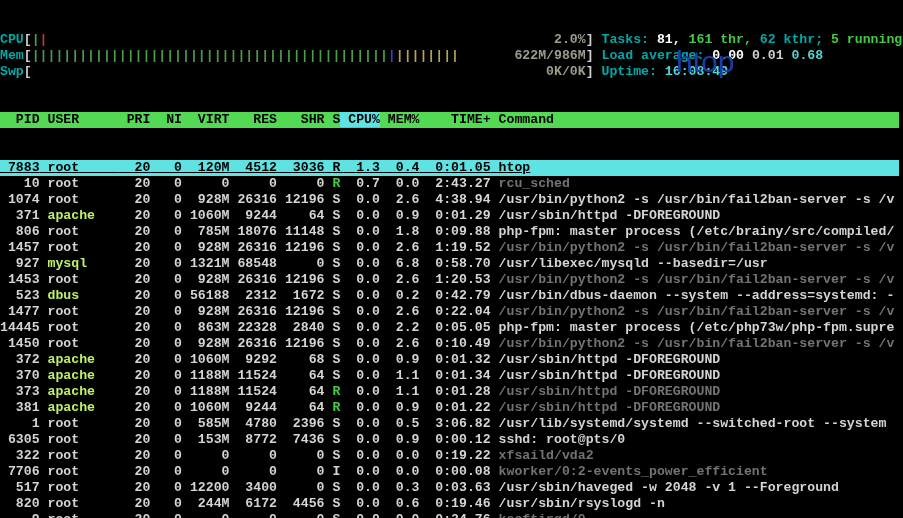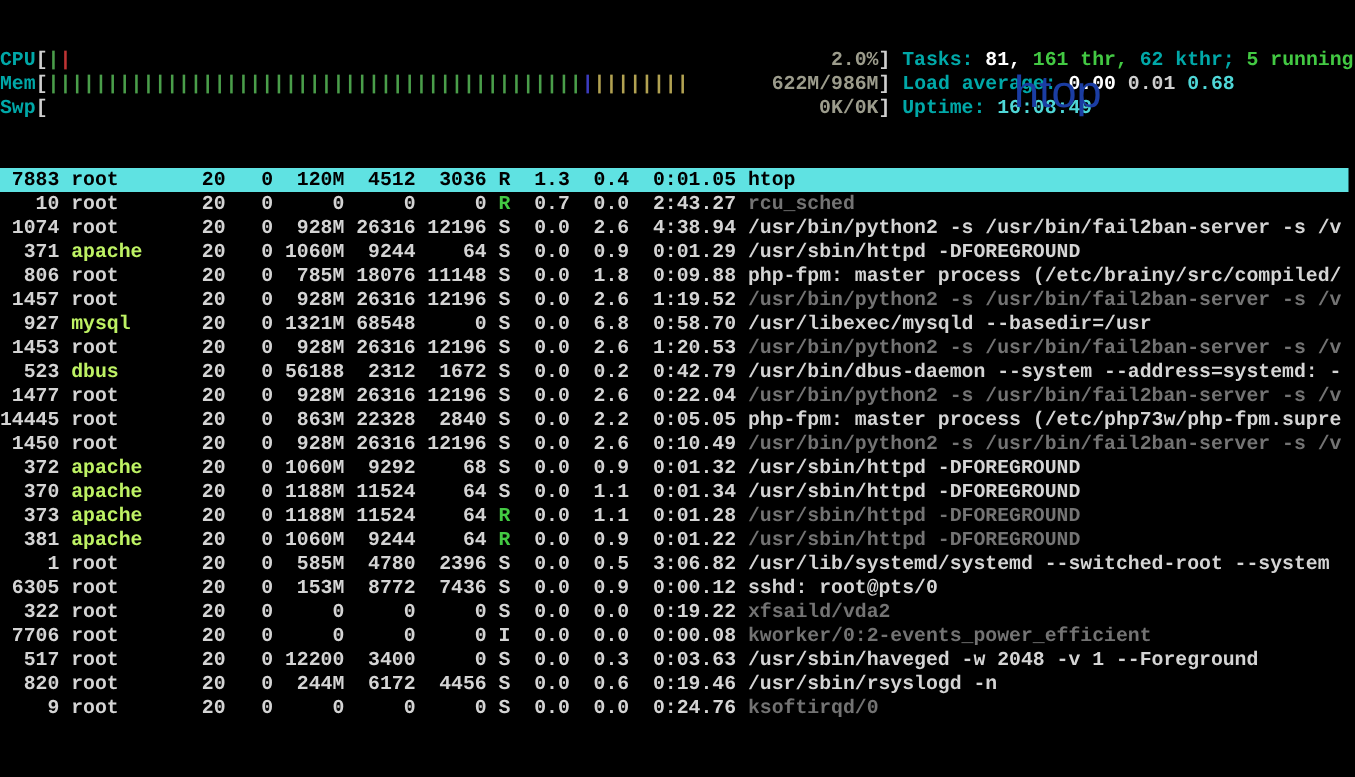--- a/index.html
+++ b/index.html
@@ -23,27 +23,28 @@
   .t-green{color:#4a9e4a;}
   .t-red{color:#bf3434;}
   .t-blue{color:#3c3cc0;}
   .t-yellow{color:#b2a252;}
   
   .hdr{background:#53d953;color:#000;width:899px;overflow:hidden;}
   .hdr .sort{background:#5fe2e2;}
   
   .row{width:899px;overflow:hidden;}
   .sel{background:#5fe2e2;}
-  .sel span{color:#000 !important;}
+  .sel span{color:#000 !important;text-decoration:underline;}
   .watermark{
     position:absolute;left:676px;top:46px;z-index:5;
     font-family:"Liberation Sans",sans-serif;font-size:30px;font-weight:normal;
     color:#1b3da3;line-height:32px;white-space:nowrap;
   }
 </style>
 </head>
 <body>
 
 <div class="term">
   <div id="meters"><div class="line"><span class="c-cyan">CPU</span><span class="c-brk">[</span><span class="t-green">|</span><span class="t-red">|</span><span>                                                                </span><span class="c-meter">2.0%</span><span class="c-brk">]</span><span> </span><span><span class="c-cyan">Tasks:</span><span class="c-white"> 81,</span><span class="c-bgreen"> 161 thr,</span><span class="c-cyan"> 62 kthr;</span><span class="c-bgreen"> 5 running</span></span></div><div class="line"><span class="c-cyan">Mem</span><span class="c-brk">[</span><span class="t-green">|||||||||||||||||||||||||||||||||||||||||||||</span><span class="t-blue">|</span><span class="t-yellow">||||||||</span><span>       </span><span class="c-meter">622M/986M</span><span class="c-brk">]</span><span> </span><span><span class="c-cyan">Load average:</span><span class="c-white"> 0.00</span><span class="c-dim"> 0.01</span><span class="c-bcyan"> 0.68</span></span></div><div class="line"><span class="c-cyan">Swp</span><span class="c-brk">[</span><span>                                                                 </span><span class="c-meter">0K/0K</span><span class="c-brk">]</span><span> </span><span><span class="c-cyan">Uptime:</span><span class="c-bcyan"> 16:08:49</span></span></div></div>
+  <div id="table-header" class="line hdr"><span>  PID</span><span> USER     </span><span> PRI</span><span>  NI</span><span>  VIRT</span><span>   RES</span><span>   SHR</span><span> S</span><span class="sort"> CPU%</span><span> MEM%</span><span>    TIME+</span><span> Command</span></div>
   <div id="rows"><div class="line row sel"><span> 7883</span><span> root     </span><span>  20</span><span>   0</span><span>  120M</span><span>  4512</span><span>  3036</span><span> R</span><span>  1.3</span><span>  0.4</span><span>  0:01.05</span><span> htop</span></div><div class="line row"><span>   10</span><span> root     </span><span>  20</span><span>   0</span><span>     0</span><span>     0</span><span>     0</span><span class="c-bgreen"> R</span><span>  0.7</span><span>  0.0</span><span>  2:43.27</span><span class="c-green"> rcu_sched</span></div><div class="line row"><span> 1074</span><span> root     </span><span>  20</span><span>   0</span><span>  928M</span><span> 26316</span><span> 12196</span><span> S</span><span>  0.0</span><span>  2.6</span><span>  4:38.94</span><span> /usr/bin/python2 -s /usr/bin/fail2ban-server -s /v</span></div><div class="line row"><span>  371</span><span class="c-gray"> apache   </span><span>  20</span><span>   0</span><span> 1060M</span><span>  9244</span><span>    64</span><span> S</span><span>  0.0</span><span>  0.9</span><span>  0:01.29</span><span> /usr/sbin/httpd -DFOREGROUND</span></div><div class="line row"><span>  806</span><span> root     </span><span>  20</span><span>   0</span><span>  785M</span><span> 18076</span><span> 11148</span><span> S</span><span>  0.0</span><span>  1.8</span><span>  0:09.88</span><span> php-fpm: master process (/etc/brainy/src/compiled/</span></div><div class="line row"><span> 1457</span><span> root     </span><span>  20</span><span>   0</span><span>  928M</span><span> 26316</span><span> 12196</span><span> S</span><span>  0.0</span><span>  2.6</span><span>  1:19.52</span><span class="c-green"> /usr/bin/python2 -s /usr/bin/fail2ban-server -s /v</span></div><div class="line row"><span>  927</span><span class="c-gray"> mysql    </span><span>  20</span><span>   0</span><span> 1321M</span><span> 68548</span><span>     0</span><span> S</span><span>  0.0</span><span>  6.8</span><span>  0:58.70</span><span> /usr/libexec/mysqld --basedir=/usr</span></div><div class="line row"><span> 1453</span><span> root     </span><span>  20</span><span>   0</span><span>  928M</span><span> 26316</span><span> 12196</span><span> S</span><span>  0.0</span><span>  2.6</span><span>  1:20.53</span><span class="c-green"> /usr/bin/python2 -s /usr/bin/fail2ban-server -s /v</span></div><div class="line row"><span>  523</span><span class="c-gray"> dbus     </span><span>  20</span><span>   0</span><span> 56188</span><span>  2312</span><span>  1672</span><span> S</span><span>  0.0</span><span>  0.2</span><span>  0:42.79</span><span> /usr/bin/dbus-daemon --system --address=systemd: -</span></div><div class="line row"><span> 1477</span><span> root     </span><span>  20</span><span>   0</span><span>  928M</span><span> 26316</span><span> 12196</span><span> S</span><span>  0.0</span><span>  2.6</span><span>  0:22.04</span><span class="c-green"> /usr/bin/python2 -s /usr/bin/fail2ban-server -s /v</span></div><div class="line row"><span>14445</span><span> root     </span><span>  20</span><span>   0</span><span>  863M</span><span> 22328</span><span>  2840</span><span> S</span><span>  0.0</span><span>  2.2</span><span>  0:05.05</span><span> php-fpm: master process (/etc/php73w/php-fpm.supre</span></div><div class="line row"><span> 1450</span><span> root     </span><span>  20</span><span>   0</span><span>  928M</span><span> 26316</span><span> 12196</span><span> S</span><span>  0.0</span><span>  2.6</span><span>  0:10.49</span><span class="c-green"> /usr/bin/python2 -s /usr/bin/fail2ban-server -s /v</span></div><div class="line row"><span>  372</span><span class="c-gray"> apache   </span><span>  20</span><span>   0</span><span> 1060M</span><span>  9292</span><span>    68</span><span> S</span><span>  0.0</span><span>  0.9</span><span>  0:01.32</span><span> /usr/sbin/httpd -DFOREGROUND</span></div><div class="line row"><span>  370</span><span class="c-gray"> apache   </span><span>  20</span><span>   0</span><span> 1188M</span><span> 11524</span><span>    64</span><span> S</span><span>  0.0</span><span>  1.1</span><span>  0:01.34</span><span> /usr/sbin/httpd -DFOREGROUND</span></div><div class="line row"><span>  373</span><span class="c-gray"> apache   </span><span>  20</span><span>   0</span><span> 1188M</span><span> 11524</span><span>    64</span><span class="c-bgreen"> R</span><span>  0.0</span><span>  1.1</span><span>  0:01.28</span><span class="c-green"> /usr/sbin/httpd -DFOREGROUND</span></div><div class="line row"><span>  381</span><span class="c-gray"> apache   </span><span>  20</span><span>   0</span><span> 1060M</span><span>  9244</span><span>    64</span><span class="c-bgreen"> R</span><span>  0.0</span><span>  0.9</span><span>  0:01.22</span><span class="c-green"> /usr/sbin/httpd -DFOREGROUND</span></div><div class="line row"><span>    1</span><span> root     </span><span>  20</span><span>   0</span><span>  585M</span><span>  4780</span><span>  2396</span><span> S</span><span>  0.0</span><span>  0.5</span><span>  3:06.82</span><span> /usr/lib/systemd/systemd --switched-root --system</span></div><div class="line row"><span> 6305</span><span> root     </span><span>  20</span><span>   0</span><span>  153M</span><span>  8772</span><span>  7436</span><span> S</span><span>  0.0</span><span>  0.9</span><span>  0:00.12</span><span> sshd: root@pts/0</span></div><div class="line row"><span>  322</span><span> root     </span><span>  20</span><span>   0</span><span>     0</span><span>     0</span><span>     0</span><span> S</span><span>  0.0</span><span>  0.0</span><span>  0:19.22</span><span class="c-green"> xfsaild/vda2</span></div><div class="line row"><span> 7706</span><span> root     </span><span>  20</span><span>   0</span><span>     0</span><span>     0</span><span>     0</span><span> I</span><span>  0.0</span><span>  0.0</span><span>  0:00.08</span><span class="c-green"> kworker/0:2-events_power_efficient</span></div><div class="line row"><span>  517</span><span> root     </span><span>  20</span><span>   0</span><span> 12200</span><span>  3400</span><span>     0</span><span> S</span><span>  0.0</span><span>  0.3</span><span>  0:03.63</span><span> /usr/sbin/haveged -w 2048 -v 1 --Foreground</span></div><div class="line row"><span>  820</span><span> root     </span><span>  20</span><span>   0</span><span>  244M</span><span>  6172</span><span>  4456</span><span> S</span><span>  0.0</span><span>  0.6</span><span>  0:19.46</span><span> /usr/sbin/rsyslogd -n</span></div><div class="line row"><span>    9</span><span> root     </span><span>  20</span><span>   0</span><span>     0</span><span>     0</span><span>     0</span><span> S</span><span>  0.0</span><span>  0.0</span><span>  0:24.76</span><span class="c-green"> ksoftirqd/0</span></div></div>
   <div class="watermark">htop</div>
 </div>
 
 </body></html>

